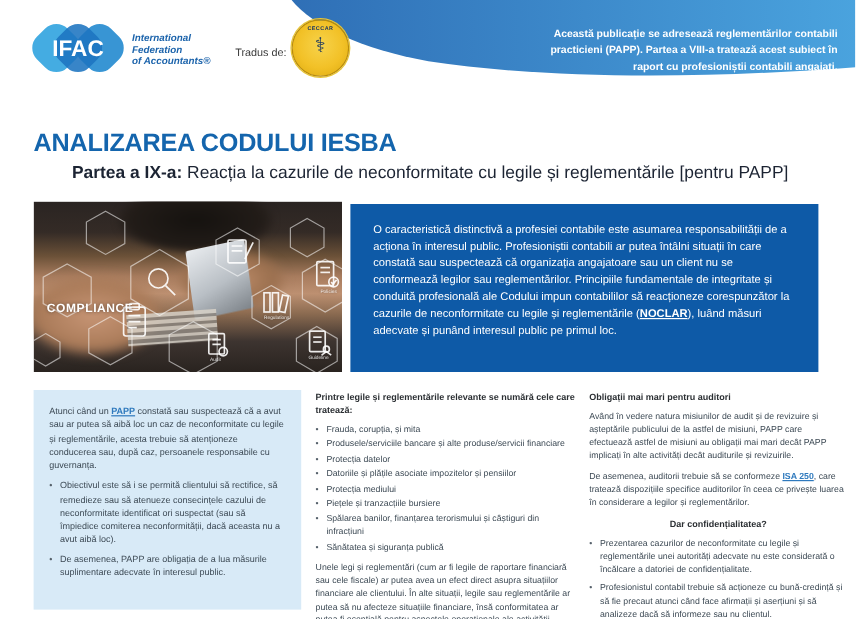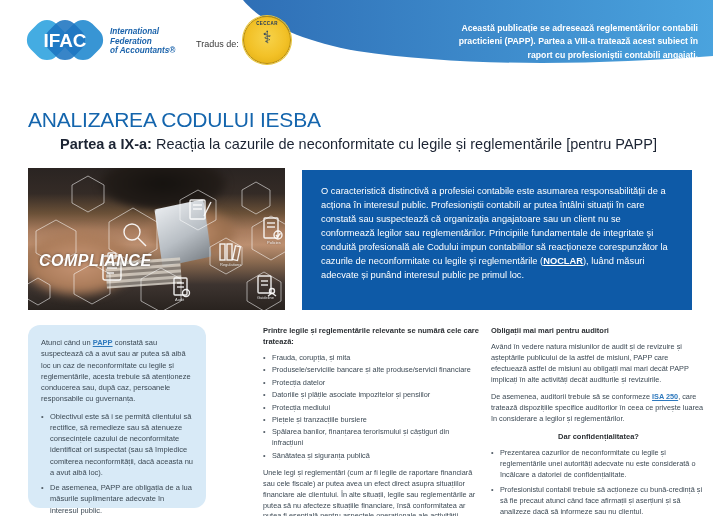--- a/index.html
+++ b/index.html
@@ -14,52 +14,52 @@
   .ifac-name{position:absolute;left:110px;top:27px;font-size:8.2px;font-weight:bold;
              color:#1b63ab;line-height:1.18;font-style:italic;}
   .tradus{position:absolute;left:196px;top:39px;font-size:9px;color:#3a3a3a;}
   .ceccar{position:absolute;left:243px;top:16px;width:46px;height:46px;border-radius:50%;
           background:radial-gradient(circle at 50% 45%, #f7d34b 0%, #f2c127 55%, #dca90e 100%);
           border:1.5px solid #b98c0a;box-shadow:0 0 0 1px #e8c537;text-align:center;}
   .ceccar .ring-label{display:block;font-size:4.5px;font-weight:bold;color:#15325f;margin-top:4px;letter-spacing:.4px;}
   .ceccar .emblem{display:block;font-size:17px;line-height:1.4;color:#15325f;}
 
   
-  .title{position:absolute;left:28px;top:108px;font-size:21px;font-weight:normal;color:#1465ad;letter-spacing:-.2px;}
+  .title{position:absolute;left:28px;top:108px;font-size:21px;font-weight:bold;color:#1465ad;letter-spacing:-.2px;}
   .subtitle{position:absolute;left:28px;top:136px;font-size:14.5px;color:#1c2433;margin-left:32px;}
   .subtitle b{font-weight:bold;}
 
   
   .photo{position:absolute;left:28px;top:168px;width:257px;height:142px;overflow:hidden;
          background:linear-gradient(180deg,#2b2522 0%,#342c27 16%,#5d4633 28%,#a07least 0;);}
   .photo-base{position:absolute;inset:0;
       background:linear-gradient(180deg,#2a2422 0%,#342b26 18%,#6b5138 32%,#a87c5e 44%,#bd9071 54%,#8a6a50 66%,#3d3430 82%,#29231f 100%);}
   .suit{position:absolute;left:70px;top:-12px;width:130px;height:55px;border-radius:50%;
         background:radial-gradient(ellipse at center,#15120f 0%,#221c18 60%,transparent 75%);filter:blur(3px);}
   .tablet{position:absolute;left:130px;top:36px;width:50px;height:58px;
           background:linear-gradient(160deg,#e8ebee 0%,#b9bfc5 55%,#7d8389 100%);
           transform:rotate(-8deg) skewY(-4deg);border-radius:2px;filter:blur(.4px);}
   .keyboard{position:absolute;left:78px;top:92px;width:75px;height:26px;transform:rotate(-4deg);
           background:repeating-linear-gradient(180deg,#d8d2c8 0 3px,#8d8780 3px 6px);opacity:.85;filter:blur(.5px);}
   .hand1{position:absolute;left:-10px;top:60px;width:120px;height:70px;border-radius:50%;
          background:radial-gradient(ellipse at center,#c79575 0%,#a97a58 55%,transparent 72%);filter:blur(4px);}
   .hand2{position:absolute;left:120px;top:40px;width:90px;height:50px;border-radius:50%;
          background:radial-gradient(ellipse at center,#c2906d 0%,#9a6f4e 55%,transparent 75%);filter:blur(4px);}
   .hex-overlay{position:absolute;inset:0;}
-  .compliance{position:absolute;left:11px;top:84px;color:#ffffff;font-size:16px;font-weight:bold;
-              letter-spacing:.5px;font-style:italic;text-shadow:0 0 3px rgba(0,0,0,.5);}
+  .compliance{position:absolute;left:11px;top:84px;color:#ffffff;font-size:10px;font-weight:bold;
+              letter-spacing:.5px;text-shadow:0 0 3px rgba(0,0,0,.5);}
   .icon-label{position:absolute;color:#ffffff;font-size:4px;opacity:.85;text-shadow:0 0 2px rgba(0,0,0,.6);}
 
   .bluebox{position:absolute;left:292px;top:170px;width:390px;height:140px;background:#0e5aa7;
-           box-sizing:border-box;padding:15px 19px;color:#ffffff;font-size:9.3px;line-height:1.5;margin-left:10px;}
+           box-sizing:border-box;padding:15px 19px;color:#ffffff;font-size:9.3px;line-height:1.5;}
   .bluebox .wlink{color:#ffffff;text-decoration:underline;font-weight:bold;cursor:pointer;}
 
   
-  .leftpanel{position:absolute;left:28px;top:325px;width:178px;height:183px;background:#d8eaf7;
-             box-sizing:border-box;padding:12px 13px;font-size:7.5px;line-height:1.5;color:#3d4a55;border-radius:12px;}
+  .leftpanel{position:absolute;left:28px;top:325px;width:223px;height:183px;background:#d8eaf7;
+             box-sizing:border-box;padding:12px 13px;font-size:7.5px;line-height:1.5;color:#3d4a55;}
   .midpanel{position:absolute;left:263px;top:326px;width:216px;font-size:7.3px;line-height:1.5;color:#3d4a55;}
   .rightpanel{position:absolute;left:491px;top:326px;width:215px;font-size:7.3px;line-height:1.5;color:#3d4a55;}
   .colhead{font-weight:bold;color:#2b2f33;font-size:7.5px;line-height:1.45;margin:0 0 5px 0;}
   .blink{color:#2e79bd;font-weight:bold;text-decoration:underline;cursor:pointer;}
   .bullet{display:flex;margin-bottom:4px;}
   .bullet .mk{width:9px;flex:0 0 9px;text-align:left;color:#55606a;}
   .bullet .tx{flex:1;}
   .tight .bullet{margin-bottom:1.5px;}
   .para{margin:0 0 6px 0;}
 </style>

